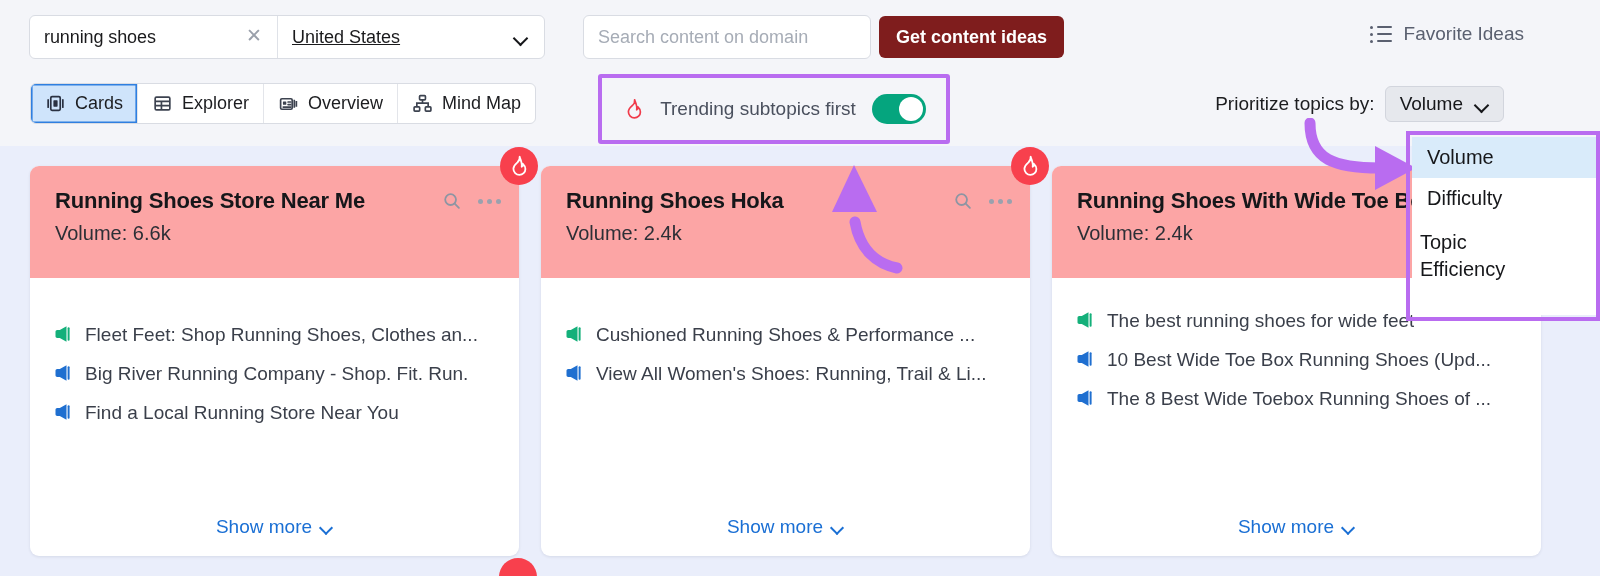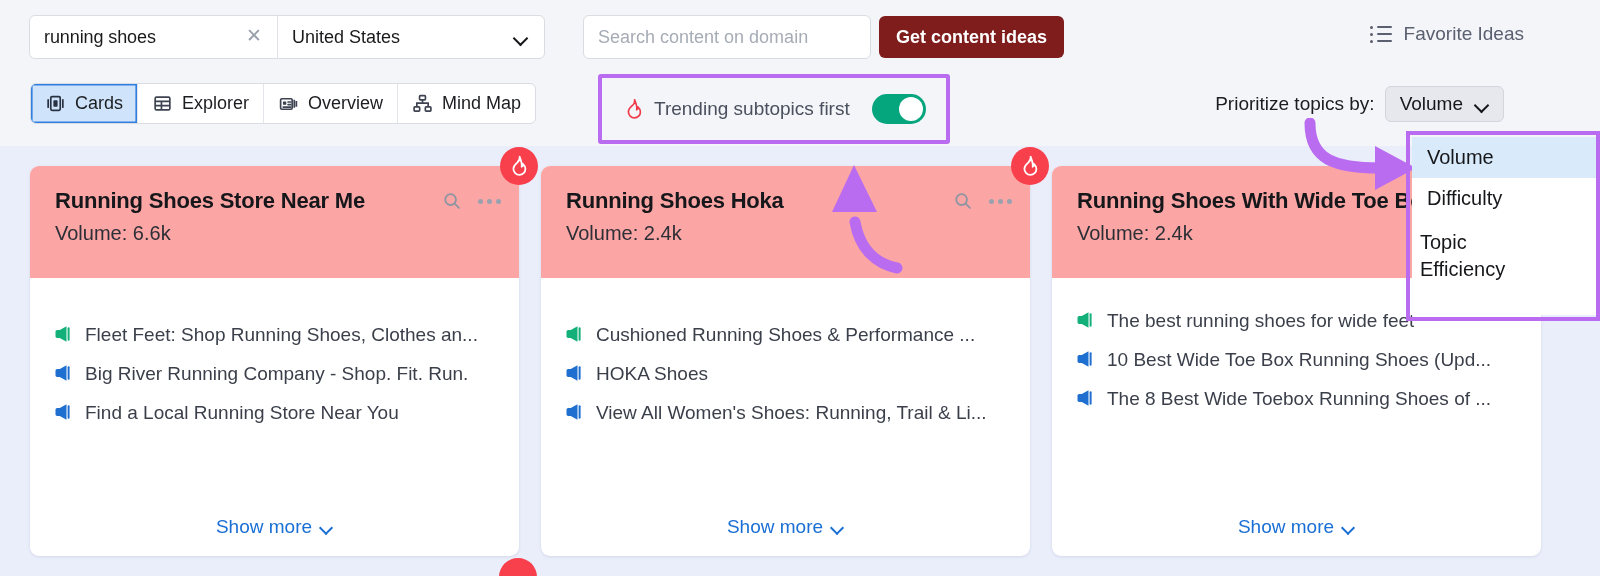--- a/index.html
+++ b/index.html
@@ -40,21 +40,21 @@
   .kw-clear {
     width: 22px; height: 22px; flex: none;
     color: #9aa0ab; font-size: 19px; line-height: 20px; text-align: center;
     cursor: pointer;
   }
   .country-field {
     display: flex; align-items: center; gap: 10px;
     width: 266px; padding: 0 16px 0 14px;
     cursor: pointer;
   }
-  .country-value { flex: 1; font-size: 18px; color: #1a1a1c; }
+  .country-value { flex: 1; font-size: 18px; color: #1a1a1c; text-decoration: underline; }
   .chev {
     width: 14px; height: 9px; flex: none;
     position: relative;
   }
   .chev::before {
     content: ""; position: absolute; left: 1px; top: 0;
     width: 9px; height: 9px;
     border-right: 2.6px solid #16171a; border-bottom: 2.6px solid #16171a;
     transform: rotate(45deg);
   }
@@ -117,21 +117,21 @@
     background: #cfe4fb;
     box-shadow: inset 0 0 0 1.6px #2f7fe0;
   }
   .vicon { width: 21px; height: 21px; flex: none; color: #3d4350; }
   .vtab.active .vicon { color: #2a3142; }
 
   
   .trend-wrap {
     position: absolute; left: 598px; top: 74px;
     width: 352px; height: 70px;
-    border: 4px solid #b96cf0; border-radius: 3px;
+    border: 4px solid #b96cf0; border-radius: 3px; text-align: center;
   }
   .trend-inner {
     position: absolute; left: 6px; top: 5px;
     width: 334px; height: 52px;
     display: flex; align-items: center; gap: 10px;
     padding: 0 16px;
     background: #f4f5f9;
   }
   .trend-label { font-size: 19px; color: #4a505e; flex: 1; }
   .toggle {
@@ -457,29 +457,20 @@
             </span>
             <span class="idea-text">Cushioned Running Shoes &amp; Performance ...</span>
           </div>
           <div class="idea">
             <span class="mega">
               <svg viewBox="0 0 22 22">
                   <path d="M14.5 3.2v15.6L7.8 14.9H5.2c-.9 0-1.7-.8-1.7-1.7V8.8c0-.9.8-1.7 1.7-1.7h2.6z" fill="#1f6fd0"></path>
                   <path d="M16.6 5.2v11.6" stroke="#1f6fd0" stroke-width="2" stroke-linecap="round"></path>
                 </svg>
             </span>
-            <span class="idea-text">HOKA Shoes</span>
-          </div>
-          <div class="idea">
-            <span class="mega">
-              <svg viewBox="0 0 22 22">
-                  <path d="M14.5 3.2v15.6L7.8 14.9H5.2c-.9 0-1.7-.8-1.7-1.7V8.8c0-.9.8-1.7 1.7-1.7h2.6z" fill="#1f6fd0"></path>
-                  <path d="M16.6 5.2v11.6" stroke="#1f6fd0" stroke-width="2" stroke-linecap="round"></path>
-                </svg>
-            </span>
             <span class="idea-text">View All Women's Shoes: Running, Trail &amp; Li...</span>
           </div>
         </div>
         <div class="show-more">
           <span>Show more</span>
           <span class="chev-blue"></span>
         </div>
       </div>
 
       <div class="card">

